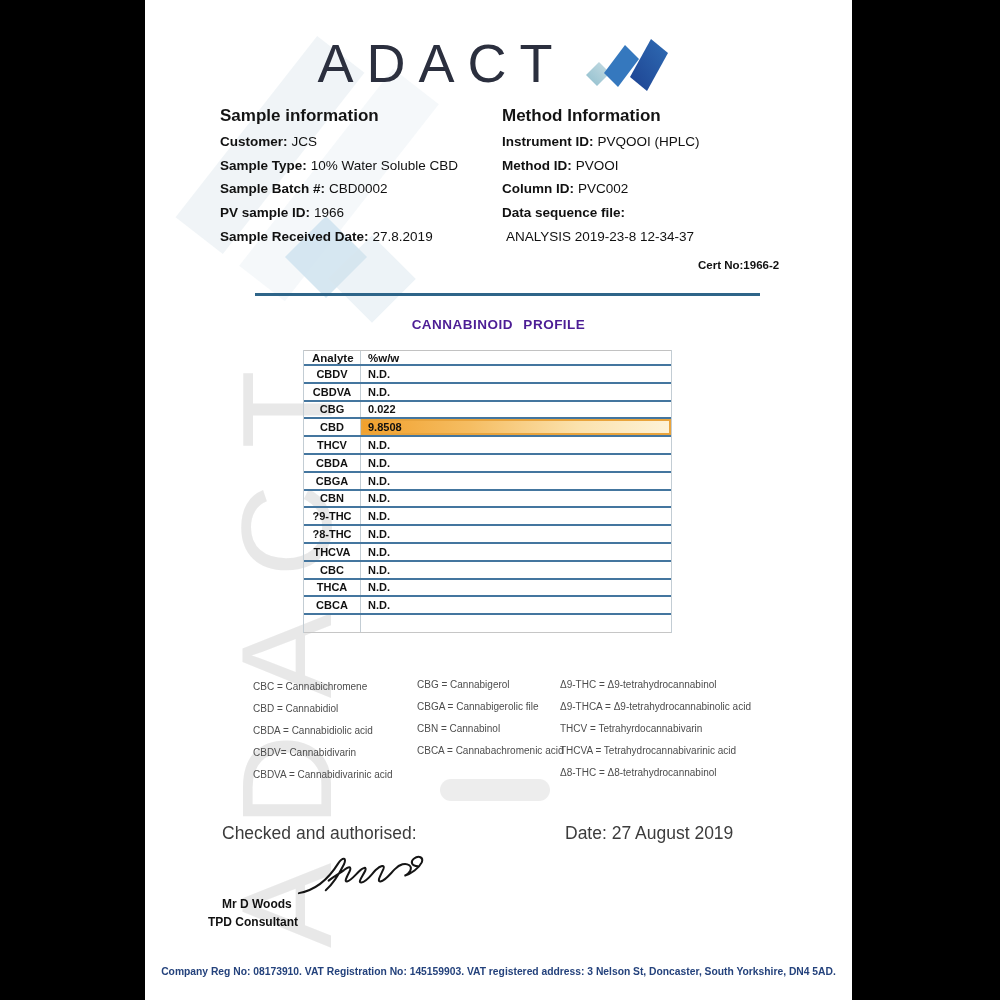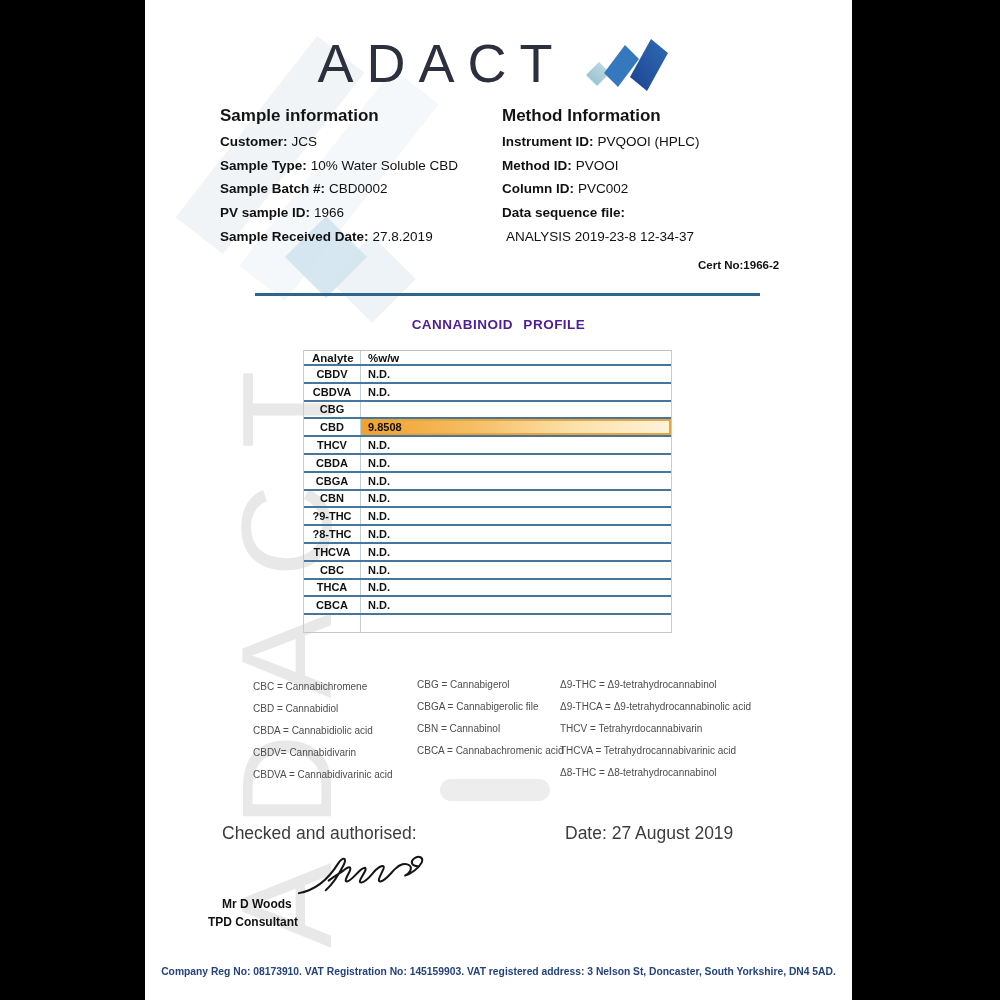--- a/index.html
+++ b/index.html
@@ -197,20 +197,21 @@
           <div class="c2">N.D.</div>
         </div>
 
         <div class="t-row">
           <div class="c1">CBDVA</div>
           <div class="c2">N.D.</div>
         </div>
 
         <div class="t-row">
           <div class="c1">CBG</div>
+          <div class="c2">0.022</div>
         </div>
 
         <div class="t-row hl">
           <div class="c1">CBD</div>
           <div class="c2">9.8508</div>
         </div>
 
         <div class="t-row">
           <div class="c1">THCV</div>
           <div class="c2">N.D.</div>

